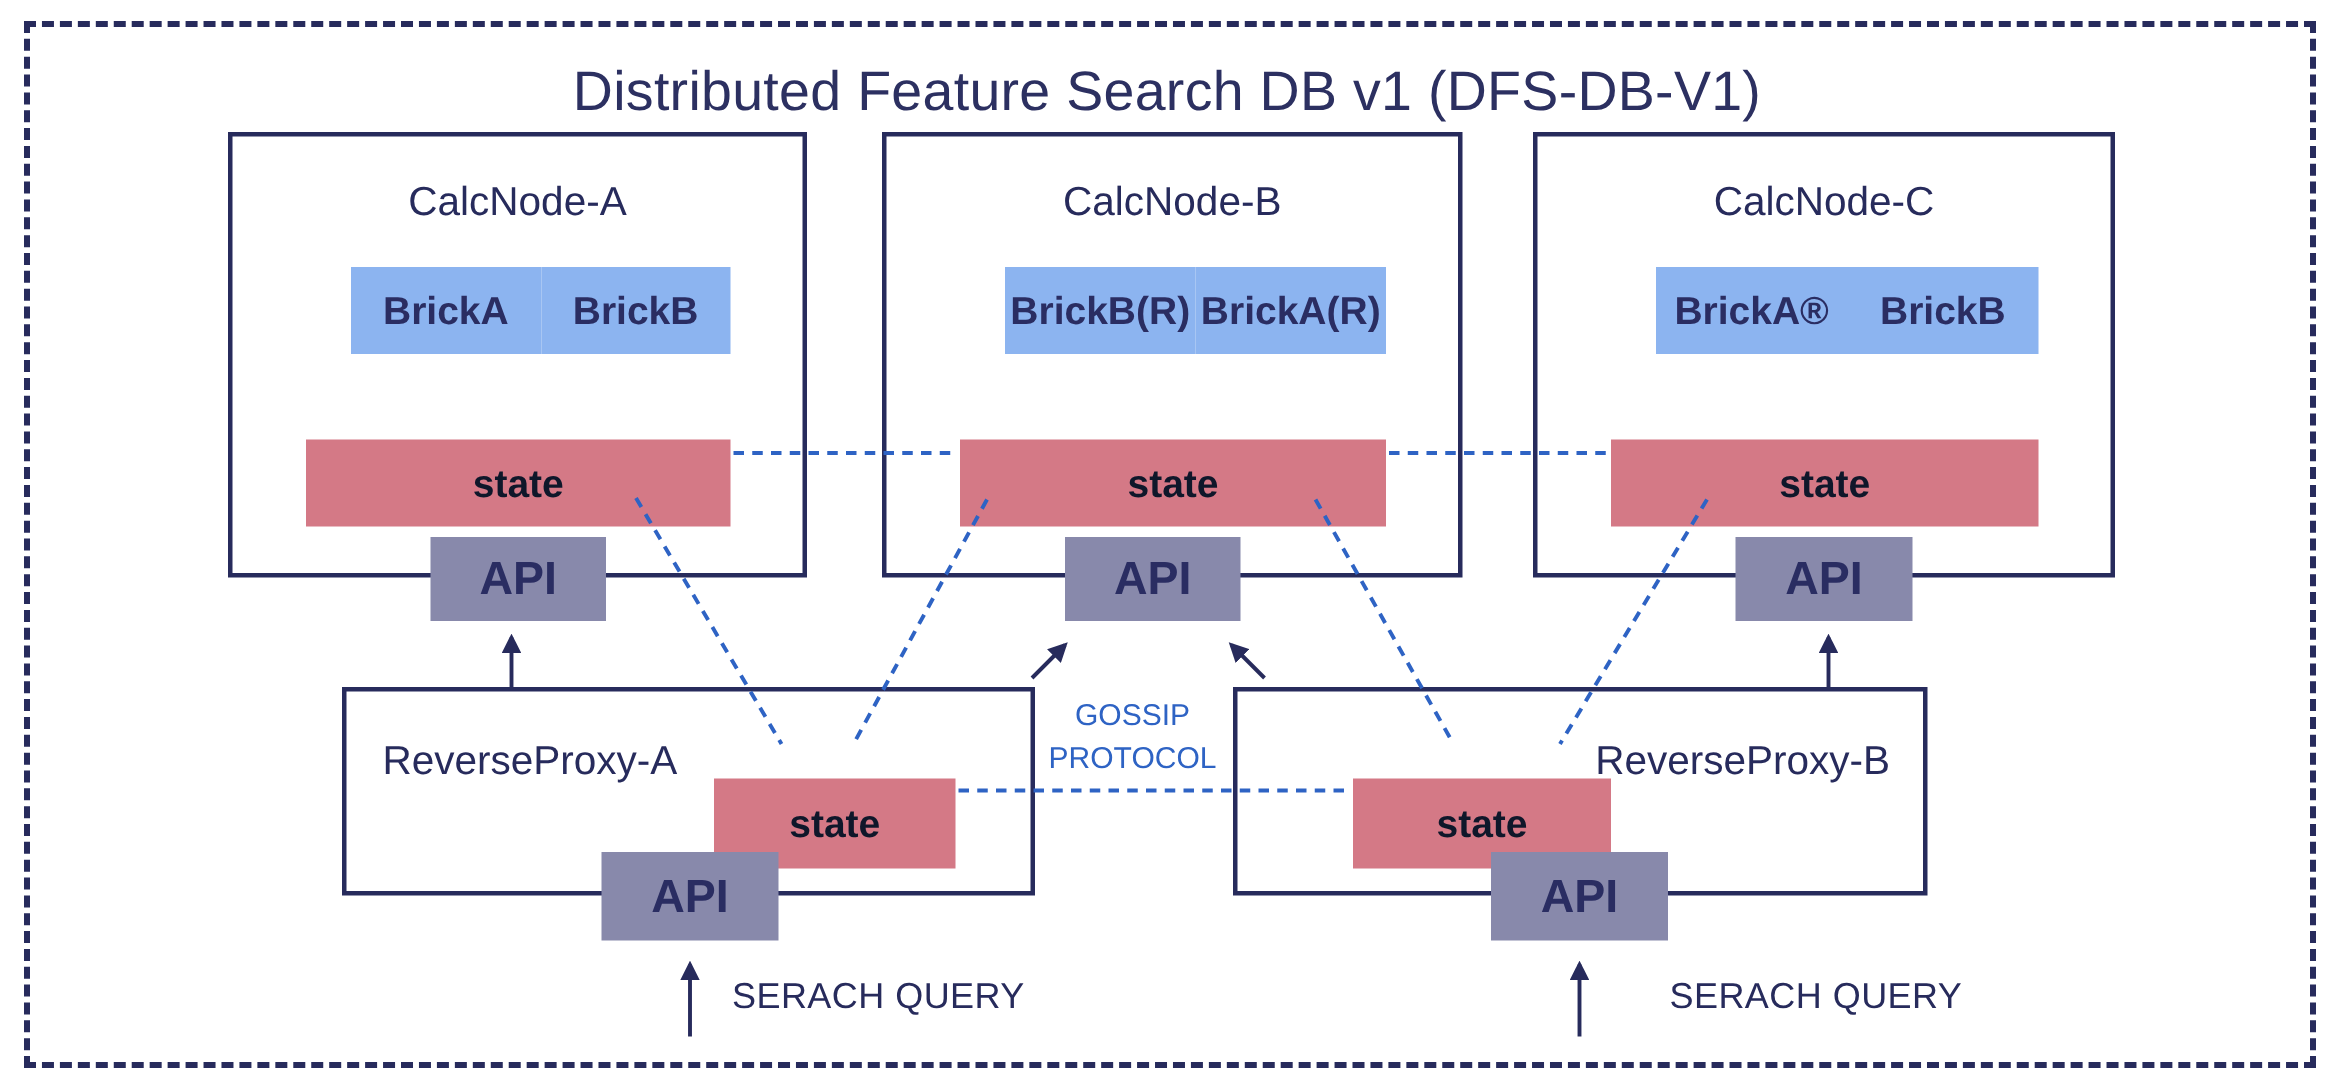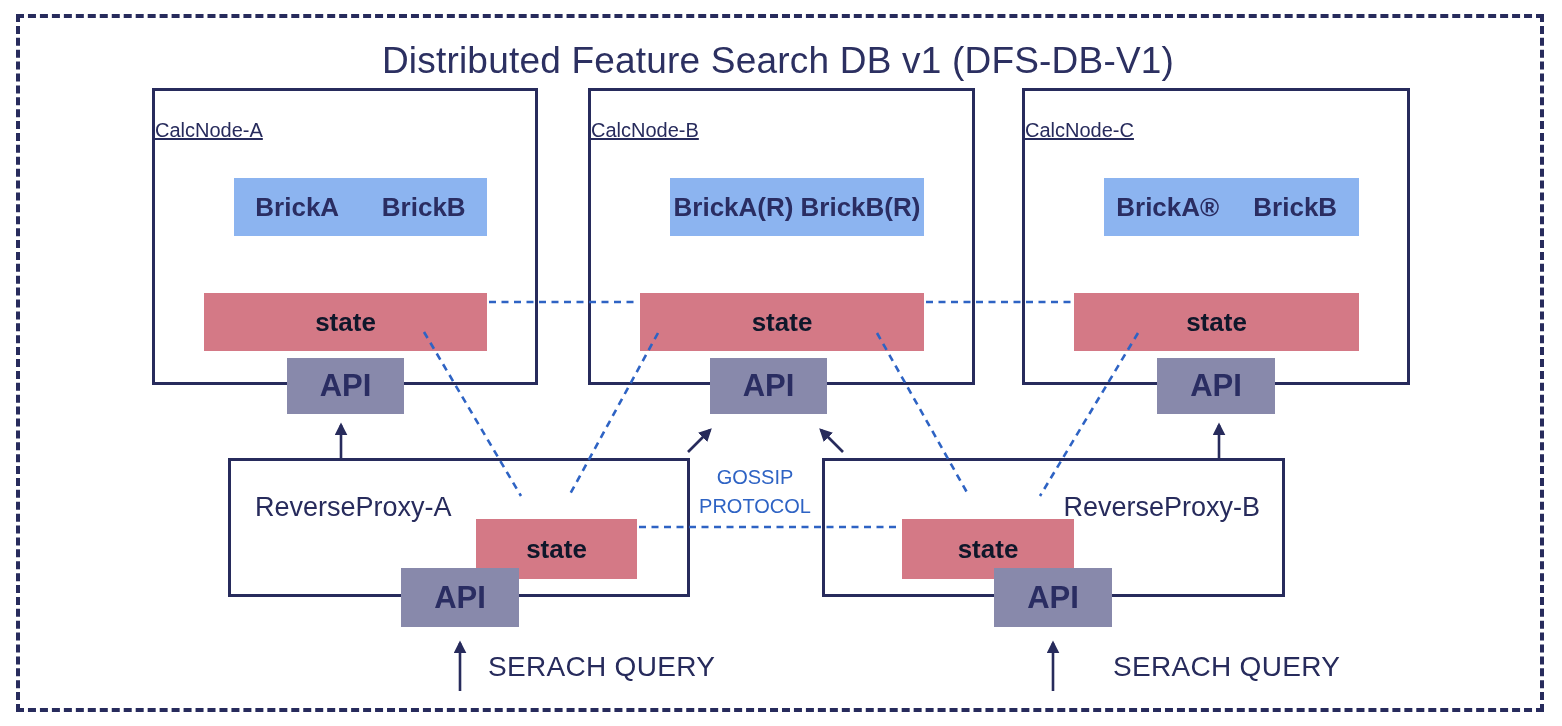--- a/index.html
+++ b/index.html
@@ -15,21 +15,21 @@
     position:absolute;left:0;top:40px;width:100%;text-align:center;
     font-size:37px;font-weight:500;color:#2c3061;letter-spacing:0.2px;
   }
   .node{
     position:absolute;top:88px;height:297px;background:#ffffff;
     border:3px solid #272b5c;box-sizing:border-box;
   }
   .cn-a{left:152px;width:386px}
   .cn-b{left:588px;width:387px}
   .cn-c{left:1022px;width:388px}
-  .node-title{position:absolute;left:0;right:0;top:28px;text-align:left;font-size:20px;font-weight:400;text-decoration:underline;}
+  .node-title{position:absolute;left:0;right:0;top:28px;text-align:center;font-size:27px;font-weight:400;}
   .bricks{position:absolute;left:49px;right:48px;top:87px;height:58px;display:flex;justify-content:space-between;padding-left:30px;}
   .brick{
     width:134px;height:58px;background:#8cb4f0;display:flex;align-items:center;
     justify-content:center;font-weight:bold;font-size:26px;color:#2a2d62;
   }
   .state{
     position:absolute;background:#d47986;display:flex;align-items:center;
     justify-content:center;font-weight:bold;font-size:26px;color:#0f172a;margin-top:21px;
   }
   .node .state{left:49px;right:48px;top:181px;height:58px;}
@@ -51,21 +51,21 @@
   .rp-b .proxy-title{right:22px}
   .rp-a .state{left:245px;top:37px;width:161px;height:60px;}
   .rp-b .state{left:77px;top:37px;width:172px;height:60px;}
   .rp-a .api{left:170px;top:107px;width:118px;height:59px;}
   .rp-b .api{left:169px;top:107px;width:118px;height:59px;}
   .gossip{
     position:absolute;left:675px;top:463px;width:160px;text-align:center;
     font-size:20px;line-height:29px;color:#2e63c4;font-weight:500;
   }
   .gossip span{display:block;}
-  .query{position:absolute;top:651px;font-size:28px;color:#272b5c;font-weight:400;letter-spacing:0.3px;}
+  .query{position:absolute;top:651px;font-size:24px;color:#272b5c;font-weight:400;letter-spacing:0.3px;}
   .query.left{left:488px;}
   .query.right{left:1113px;}
   .overlay{position:absolute;left:0;top:0;width:1562px;height:726px;z-index:10;pointer-events:none;}
 </style>
 </head>
 <body>
 
 <div class="canvas">
 
   <div class="frame"></div>
@@ -78,22 +78,22 @@
       <div class="brick">BrickA</div>
       <div class="brick">BrickB</div>
     </div>
     <div class="state">state</div>
     <div class="api">API</div>
   </div>
 
   <div class="node cn-b">
     <div class="node-title">CalcNode-B</div>
     <div class="bricks">
+      <div class="brick">BrickB(R)</div>
       <div class="brick">BrickA(R)</div>
-      <div class="brick">BrickB(R)</div>
     </div>
     <div class="state">state</div>
     <div class="api">API</div>
   </div>
 
   <div class="node cn-c">
     <div class="node-title">CalcNode-C</div>
     <div class="bricks">
       <div class="brick">BrickA®</div>
       <div class="brick">BrickB</div>

